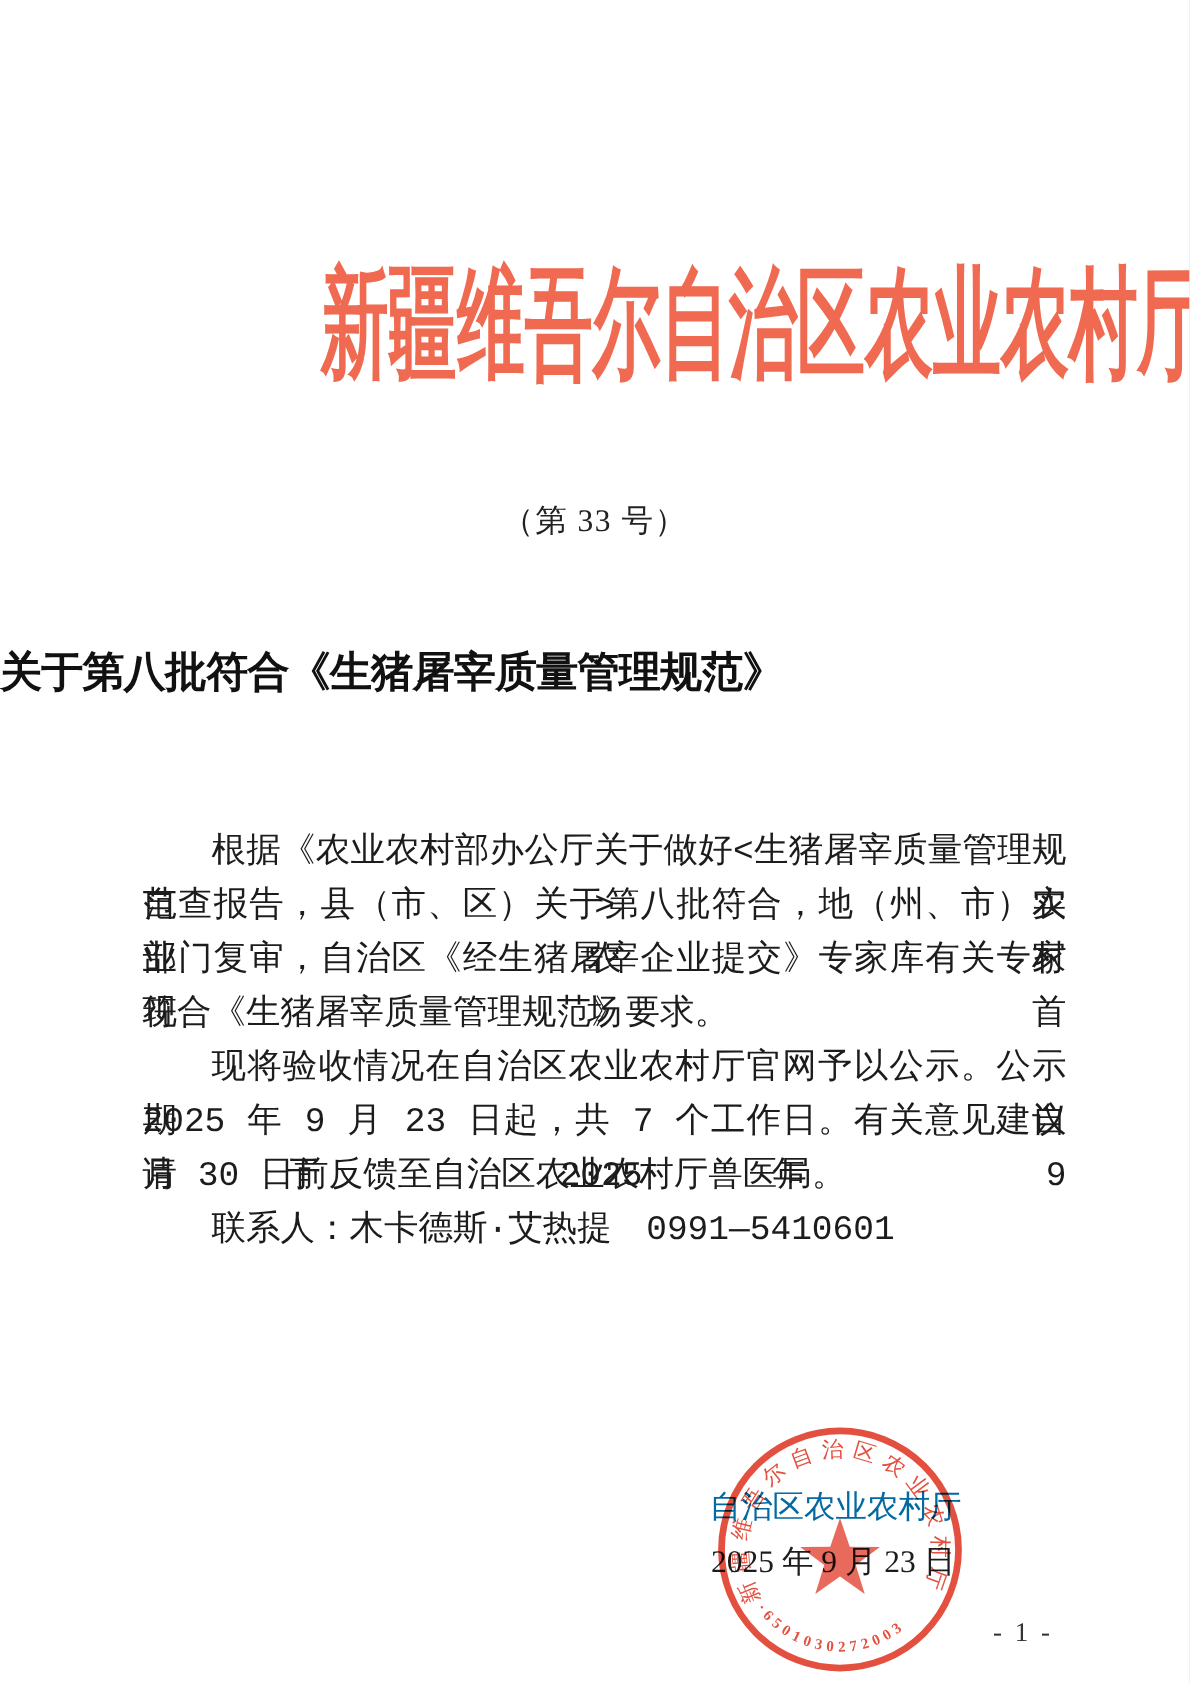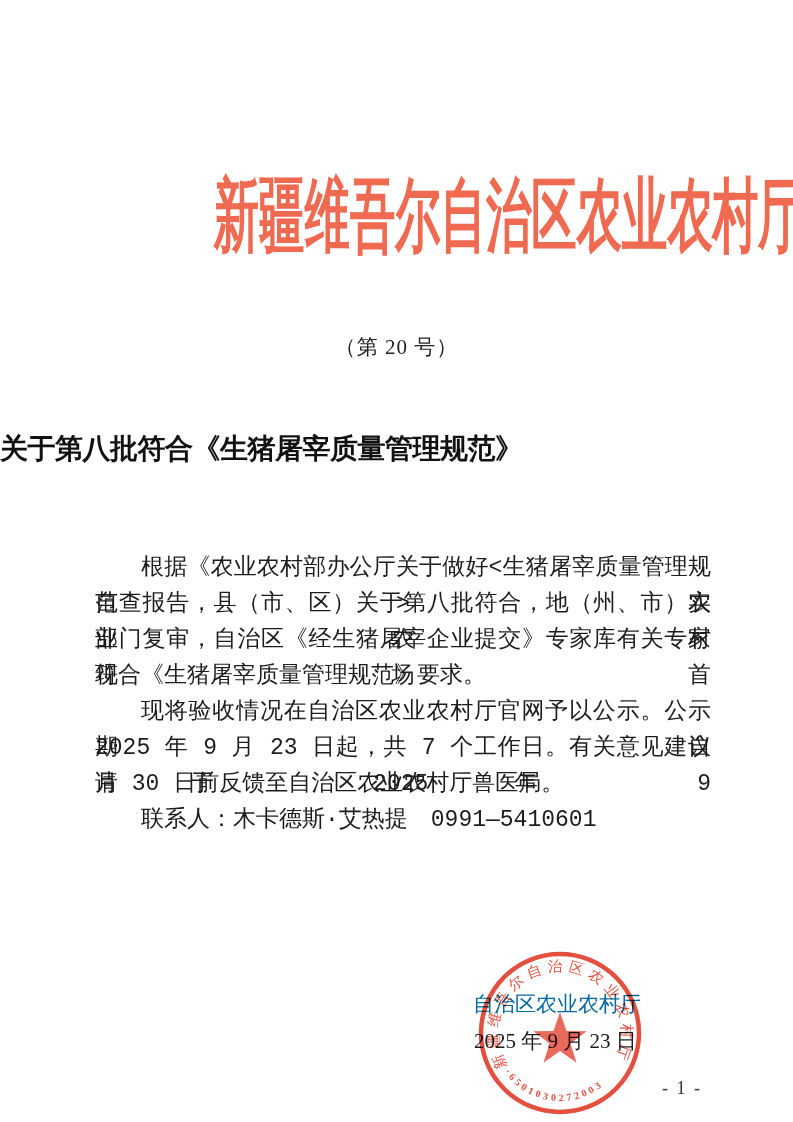--- a/index.html
+++ b/index.html
@@ -44,21 +44,21 @@
 </style>
 </head>
 <body>
 
 <div class="page">
 
   <div class="title-wrap">
     <div class="doc-title">新疆维吾尔自治区农业农村厅公告</div>
   </div>
 
-  <div class="doc-num">（第 20 号）</div>
+  <div class="doc-num">（第 33 号）</div>
 
   <div class="subject">
     <div>关于第八批符合《生猪屠宰质量管理规范》</div>
   </div>
 
   <div class="body-text">
     <div class="bl jf ind">根据《农业农村部办公厅关于做好&lt;生猪屠宰质量管理规范&gt;实</div>
     <div class="bl jf">自查报告，县（市、区）关于第八批符合，地（州、市）农业农村</div>
     <div class="bl jf">部门复审，自治区《经生猪屠宰企业提交》专家库有关专家现场首</div>
     <div class="bl">符合《生猪屠宰质量管理规范》要求。</div>

